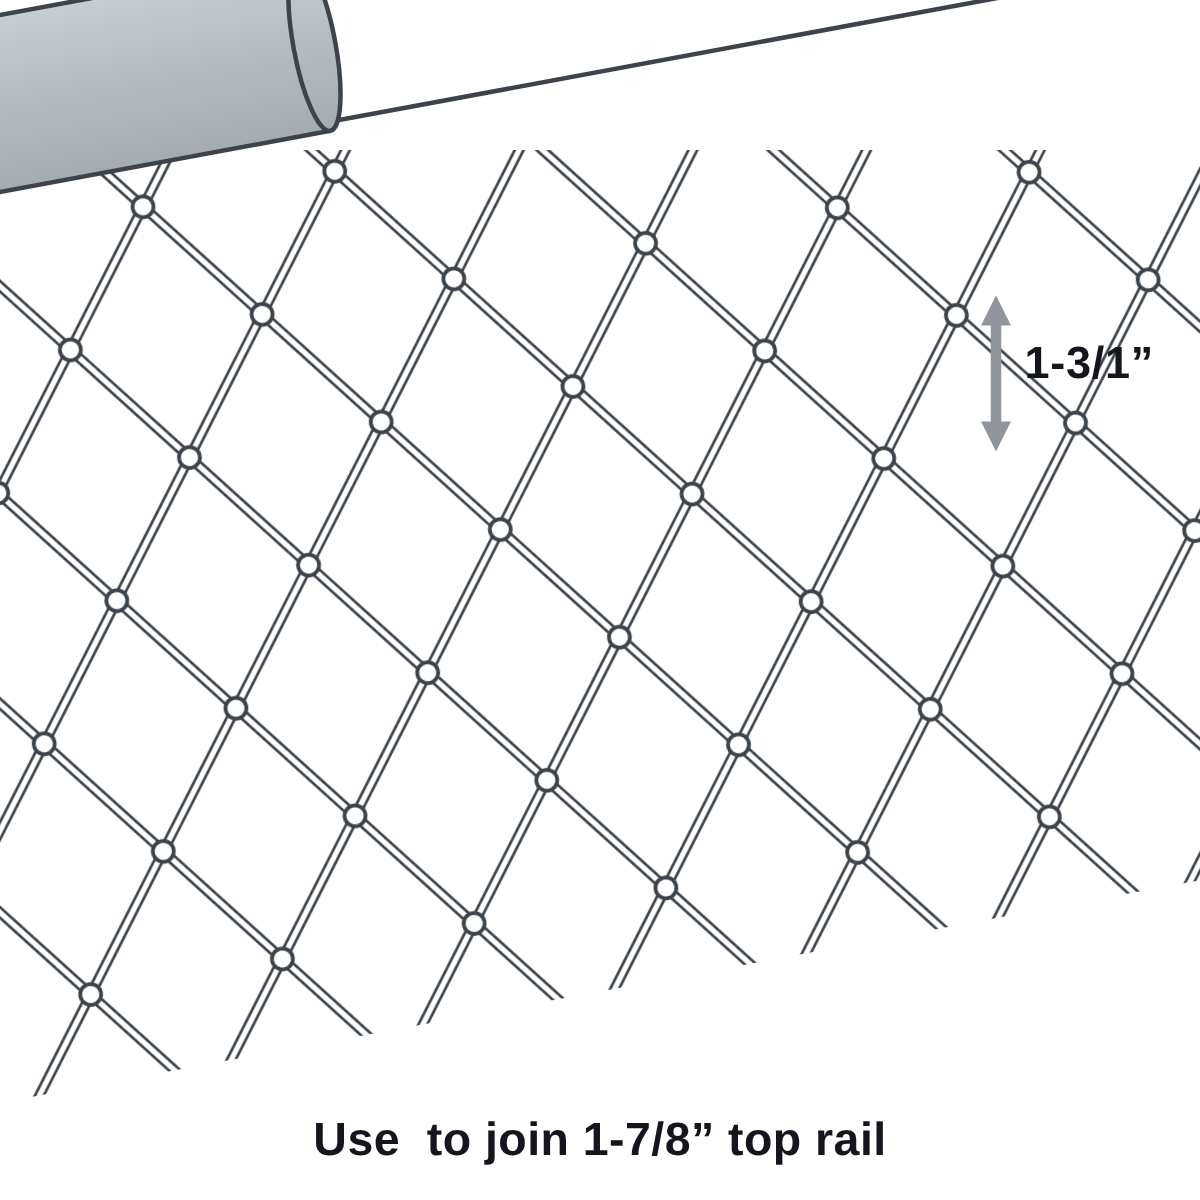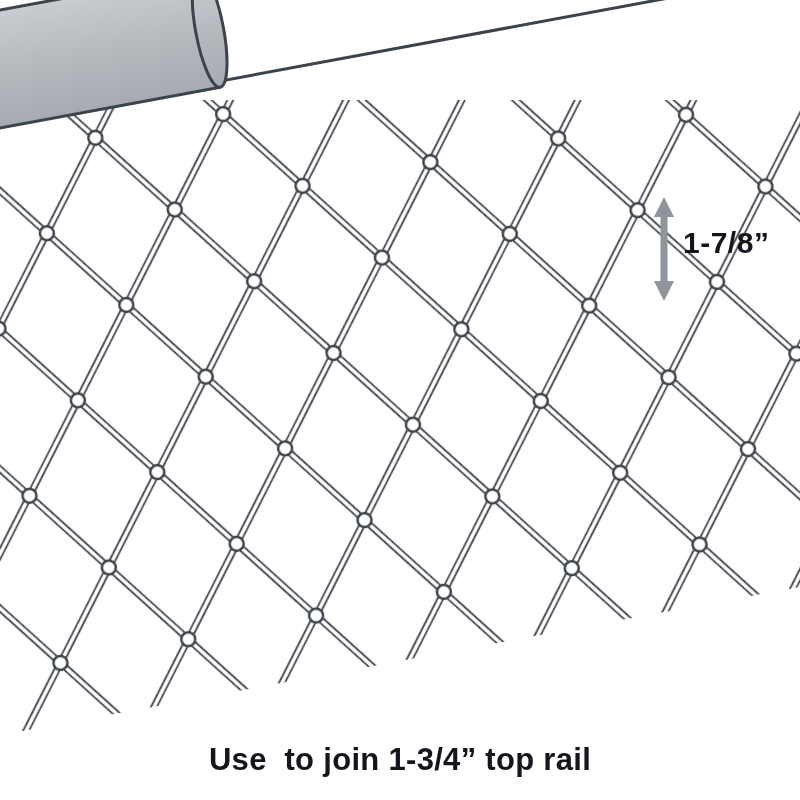--- a/index.html
+++ b/index.html
@@ -88,16 +88,16 @@
       </g>
     </g>
 
     <g fill="#8f959b">
       <rect x="660.5" y="214" width="7" height="70"></rect>
       <polygon points="664,197 654,217 674,217"></polygon>
       <polygon points="664,301 654,281 674,281"></polygon>
     </g>
   </svg>
 
-  <div class="dim-label">1-7/8”</div>
+  <div class="dim-label">1-3/1”</div>
 
-  <div class="caption">Use  to join 1-3/4” top rail</div>
+  <div class="caption">Use  to join 1-7/8” top rail</div>
 </div>
 
 </body></html>

